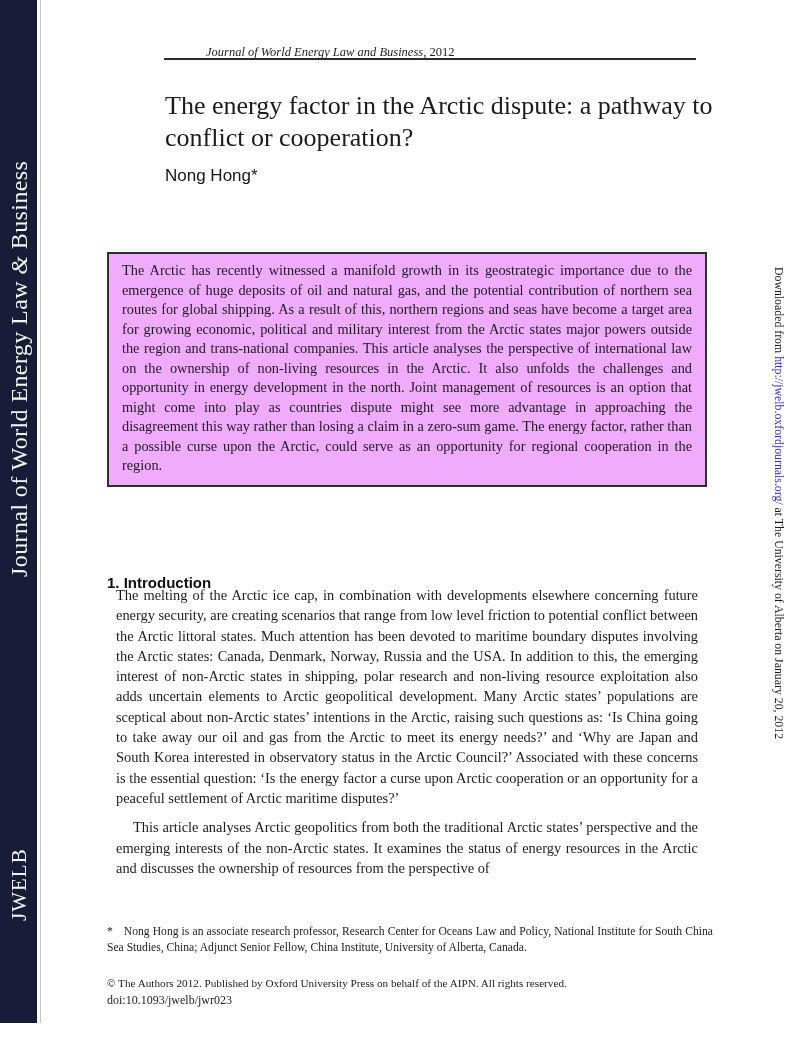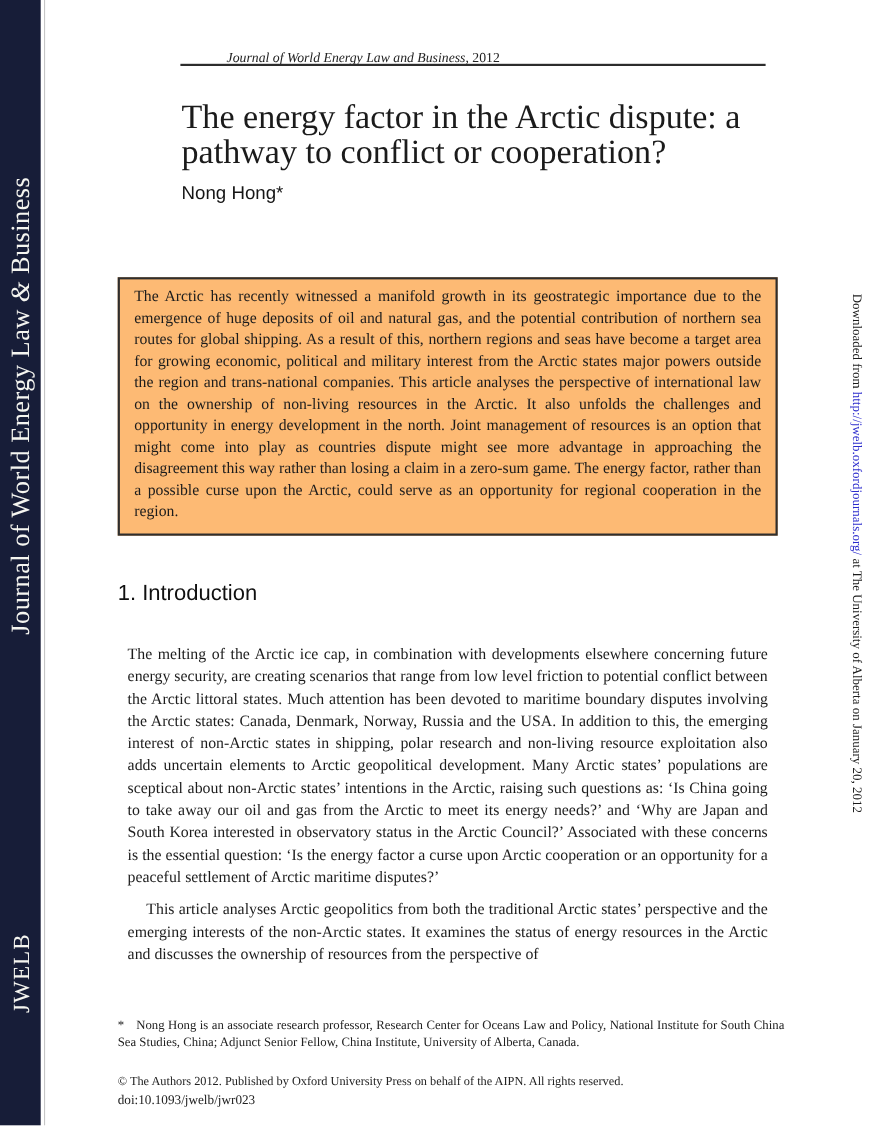--- a/index.html
+++ b/index.html
@@ -29,38 +29,38 @@
     font-family:"Liberation Sans", sans-serif; font-weight:bold; font-size:17.5px; color:#101010;
     white-space:nowrap;
   }
   .banner-journal { position:absolute; left:166px; top:45px; font-size:12.5px; color:#222; }
   .banner-journal .it { font-style:italic;margin-left:40px; }
   .banner-rule { position:absolute; left:164px; top:58px; width:532px; height:2px; background:#2c2c2c; }
 
   
   .article-title {
     position:absolute; left:165px; top:90px; width:552px;
-    font-size:31px; line-height:32px; color:#1b1b1b;
+    font-size:26px; line-height:32px; color:#1b1b1b;
   }
   .article-author {
     position:absolute; left:165px; top:166px;
     font-family:"Liberation Sans", sans-serif; font-size:17px; color:#151515;text-align:center;
   }
 
   
   .abstract-box {
     position:absolute; left:107px; top:252px; width:600px; box-sizing:border-box;
-    border:2px solid #2e2e2e; background:#fdba74; padding:7px 13px 9px 13px;
+    border:2px solid #2e2e2e; background:#f0abfc; padding:7px 13px 9px 13px;
     font-size:14.3px; line-height:19.5px; text-align:justify; color:#1c1c1c;
   }
 
   
   .section-heading {
-    position:absolute; left:107px; top:528px;
-    font-family:"Liberation Sans", sans-serif; font-weight:normal; font-size:20px; color:#101010;
+    position:absolute; left:107px; top:574px;
+    font-family:"Liberation Sans", sans-serif; font-weight:bold; font-size:15px; color:#101010;
   }
   .body-text {
     position:absolute; left:107px; top:576px; width:600px;
     font-size:14.4px; line-height:20.3px; text-align:justify; color:#1c1c1c;
   }
   .body-text p { margin:9px; }
   .body-text p + p { text-indent:17px; }
 
   
   .footnote {

